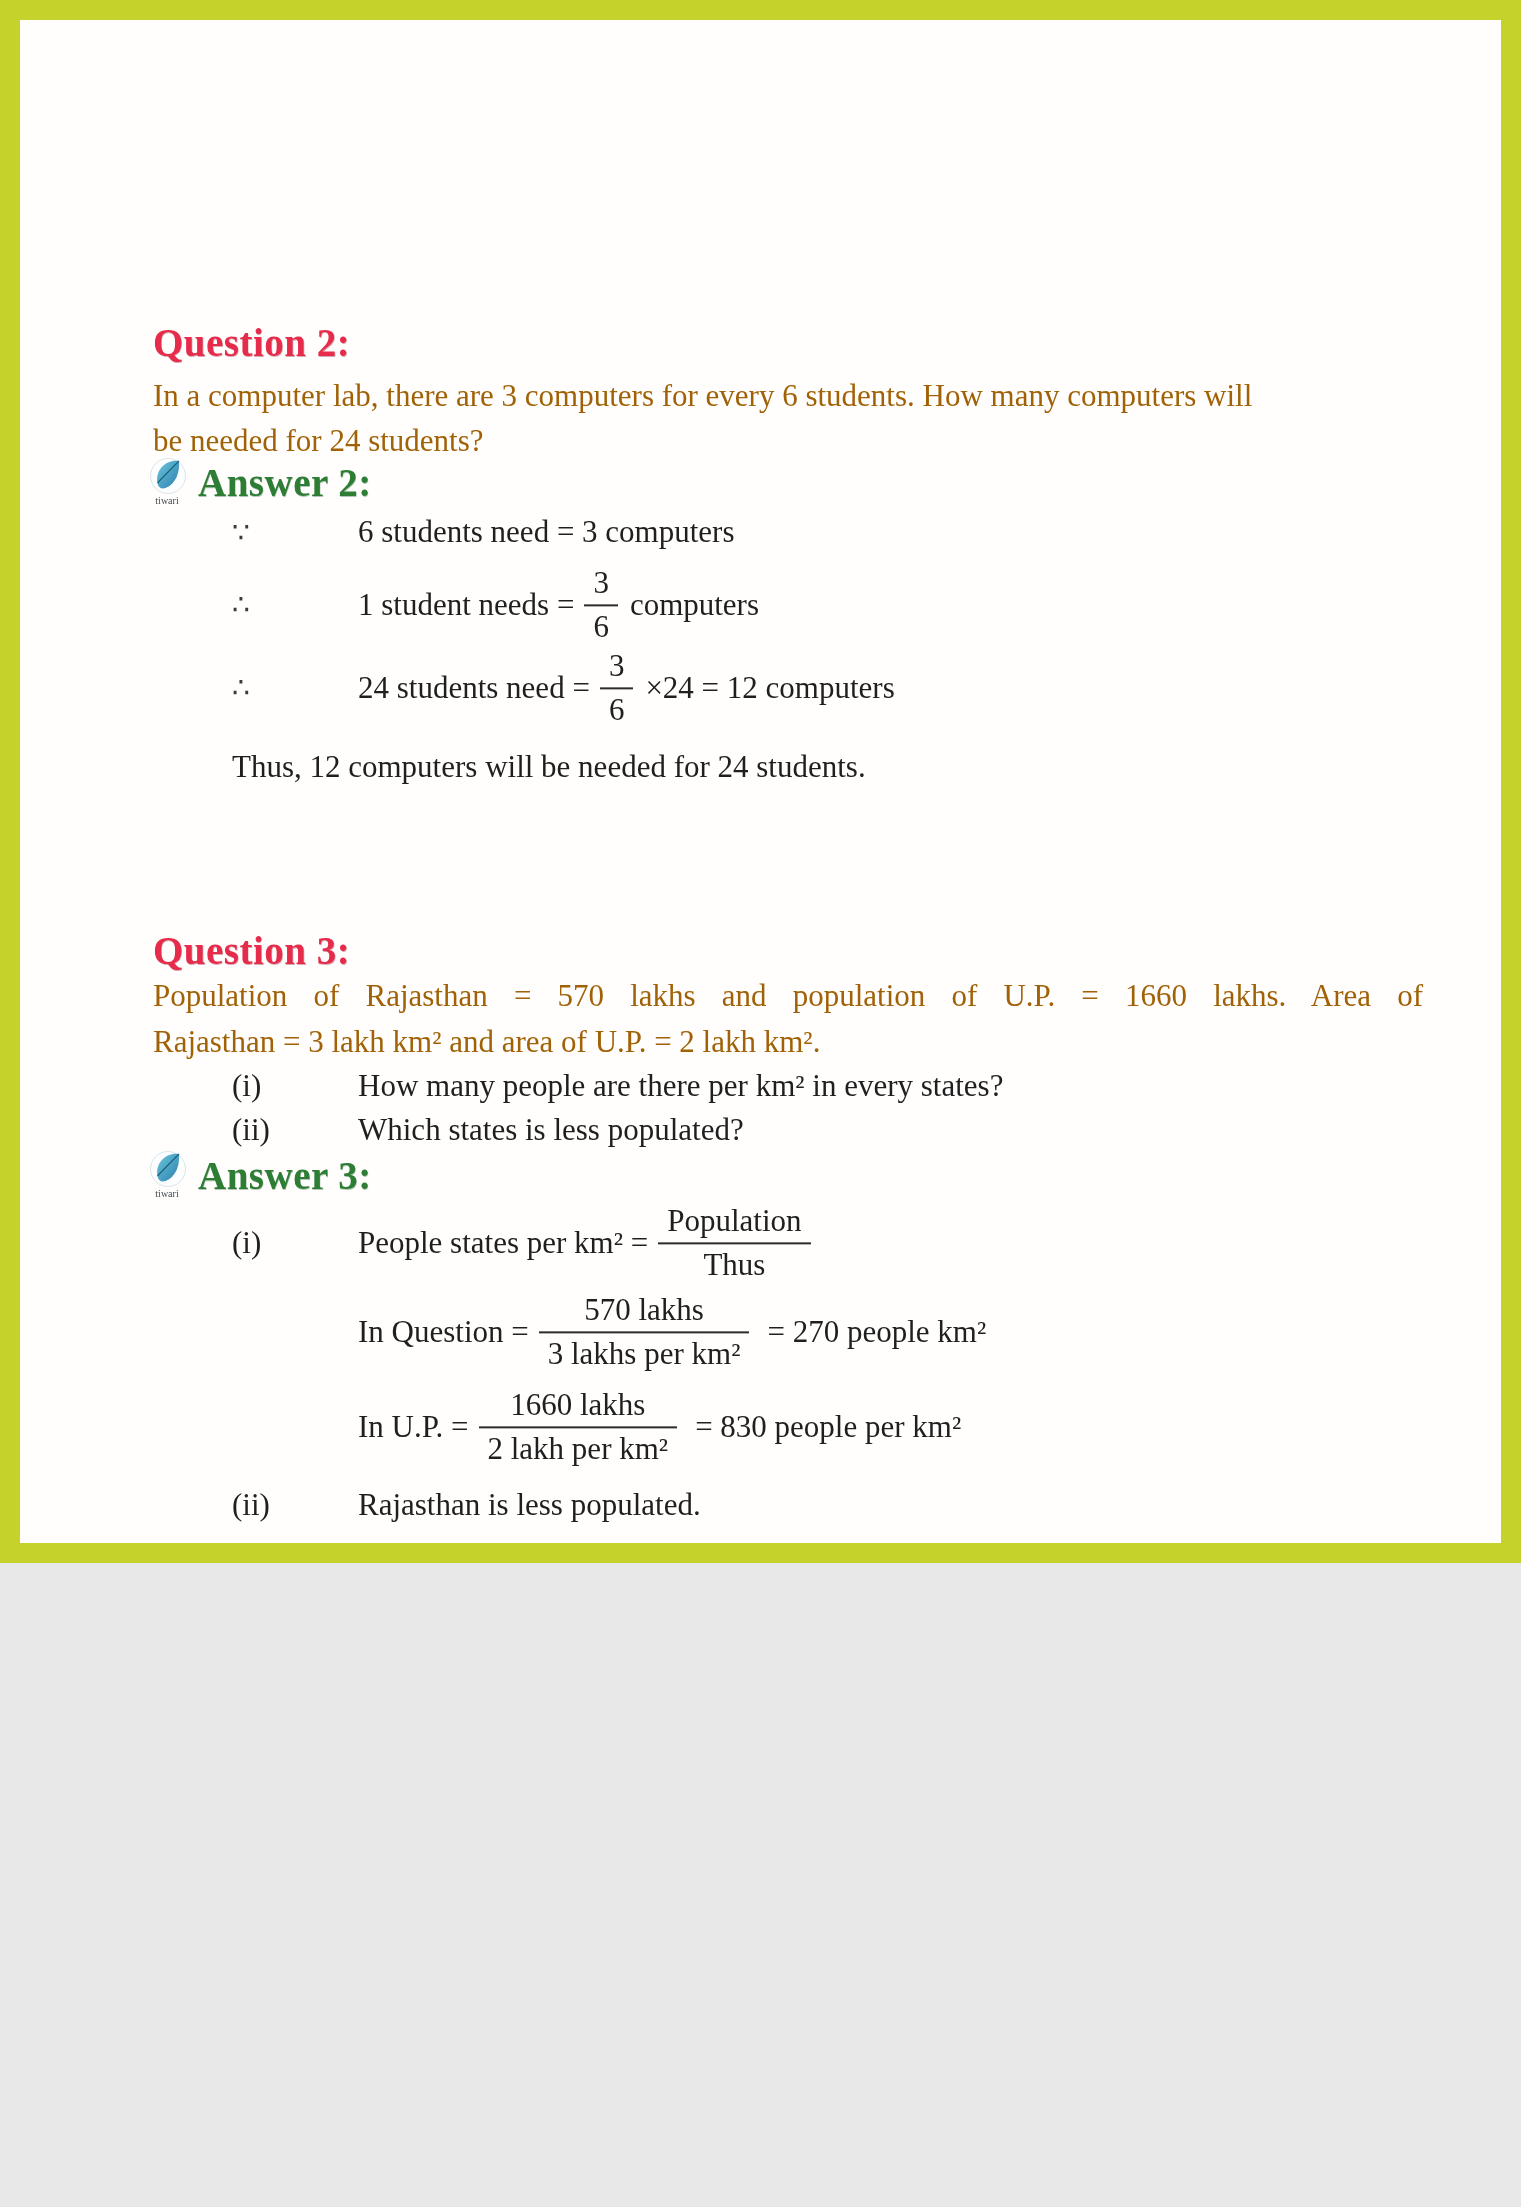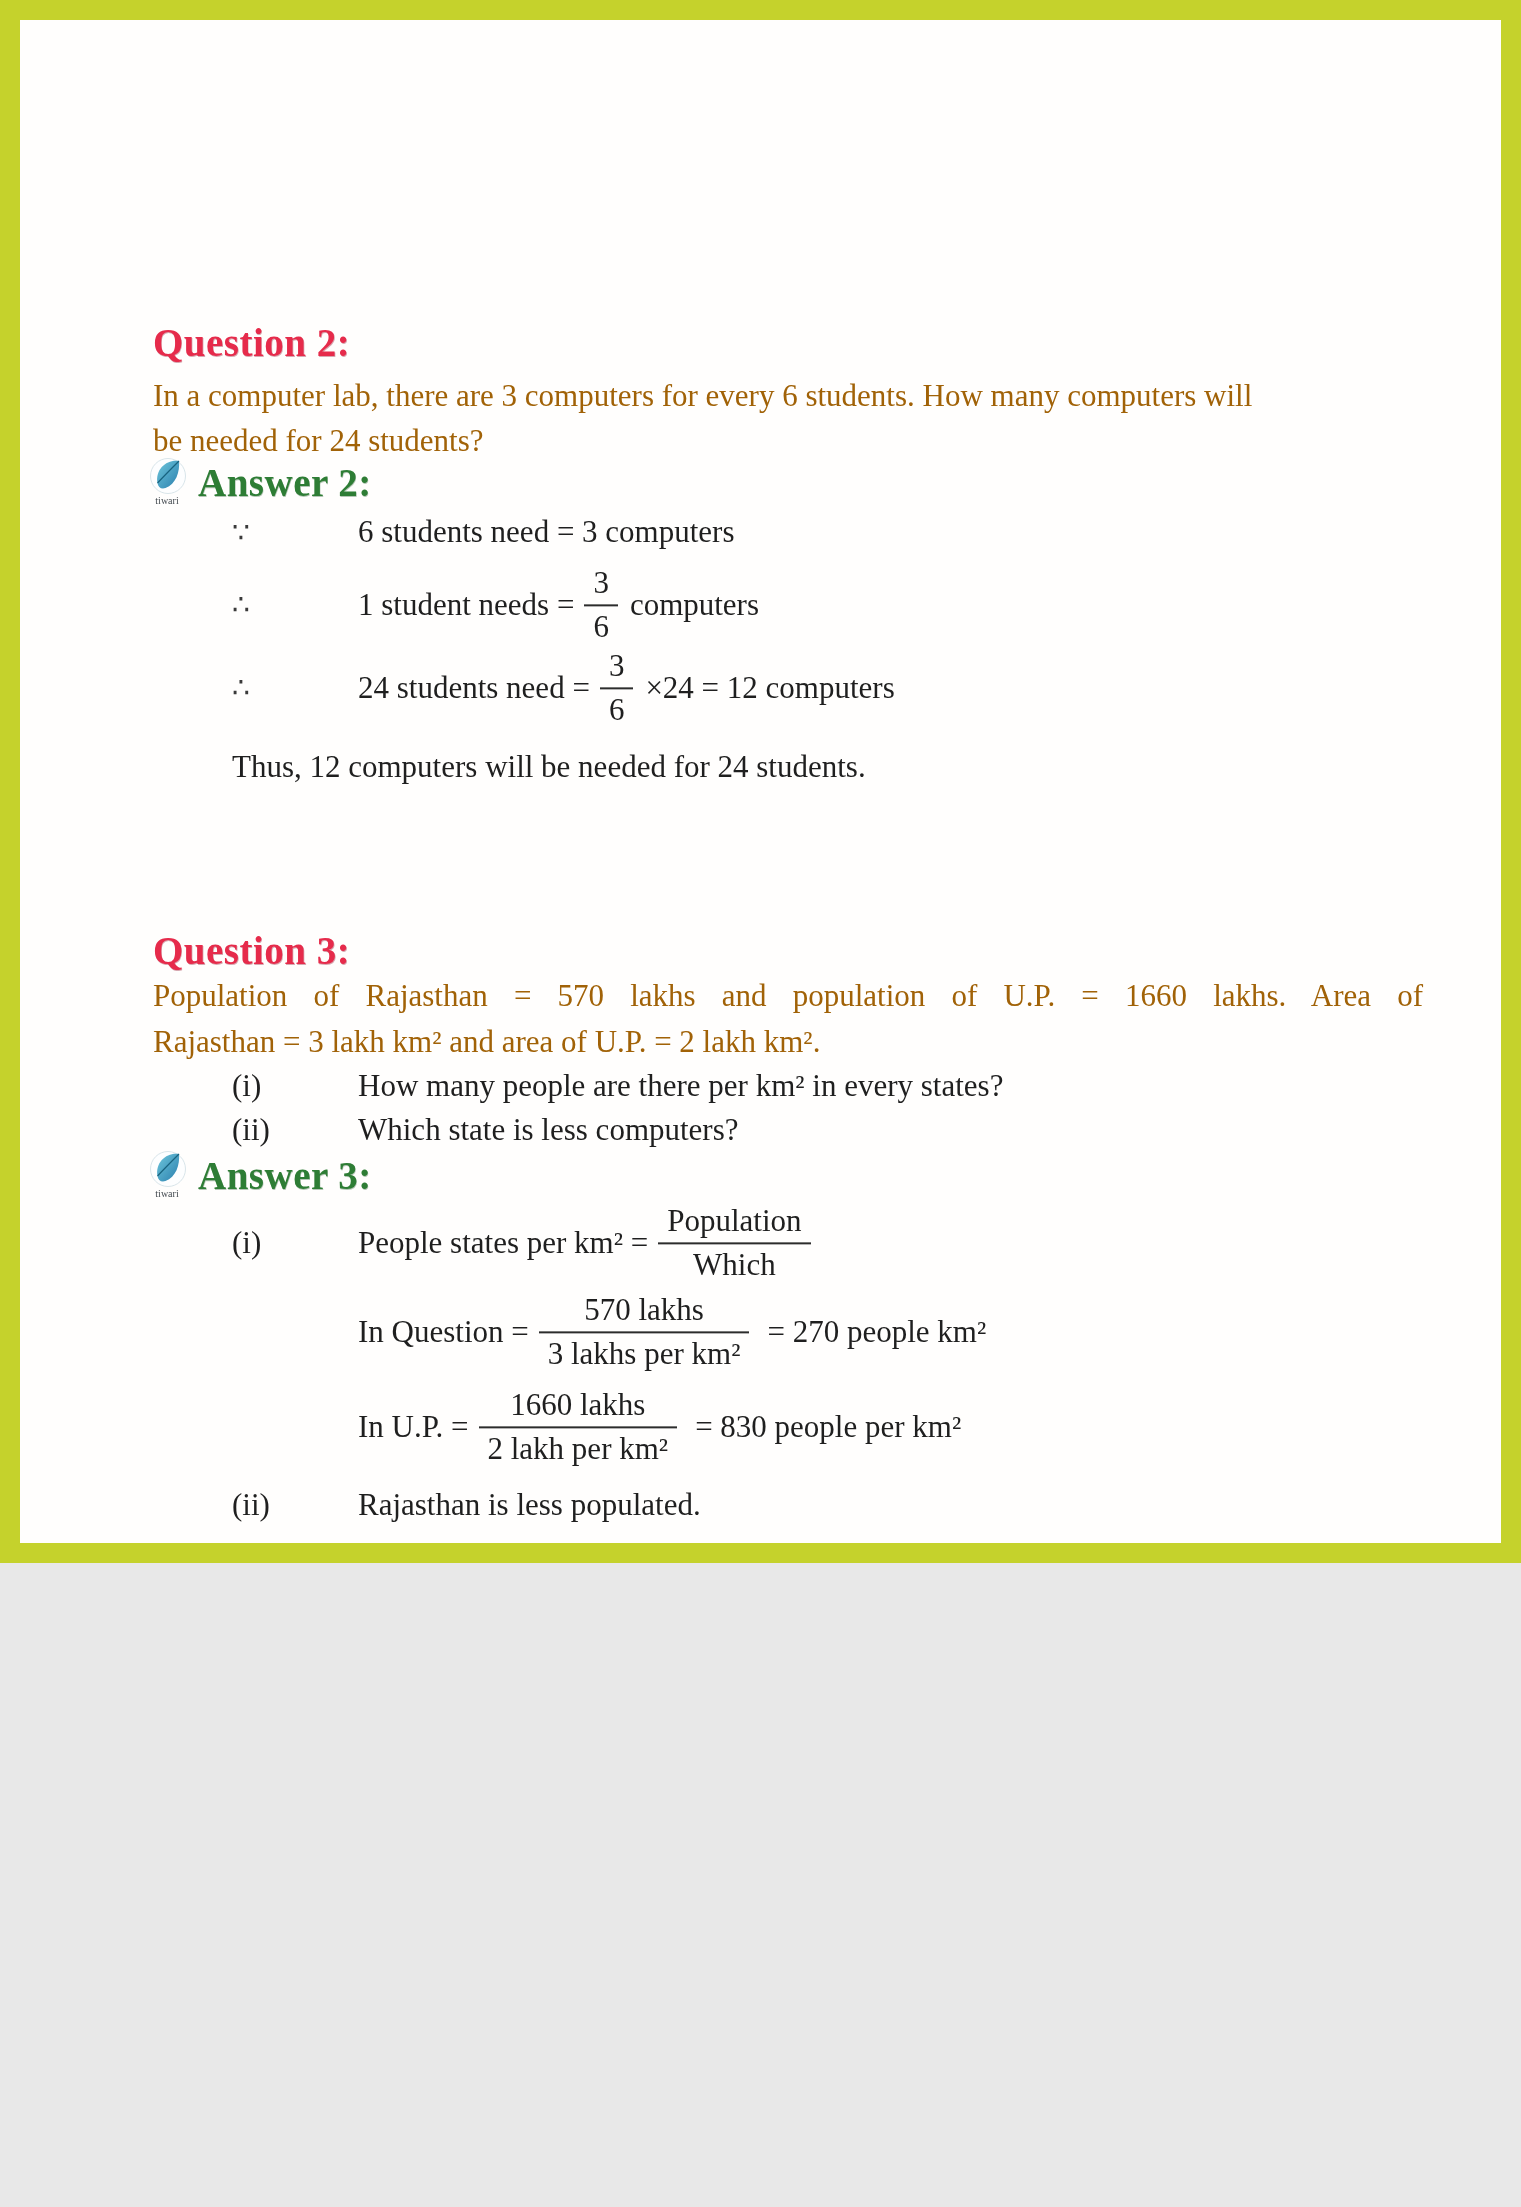--- a/index.html
+++ b/index.html
@@ -112,41 +112,41 @@
     <div class="line justify-last">Population of Rajasthan = 570 lakhs and population of U.P. = 1660 lakhs. Area of</div>
     <div class="line">Rajasthan = 3 lakh km² and area of U.P. = 2 lakh km².</div>
   </div>
 
   <div class="abs mrow" style="left:212px;top:1066px;">
     <span class="sym" style="font-size:31px;color:#1f1f1f;">(i)</span>
     <span>How many people are there per km² in every states?</span>
   </div>
   <div class="abs mrow" style="left:212px;top:1110px;">
     <span class="sym" style="font-size:31px;color:#1f1f1f;">(ii)</span>
-    <span>Which state is less computers?</span>
+    <span>Which states is less populated?</span>
   </div>
 
   <div class="abs a-heading-row" style="left:127px;top:1130px;">
     <div class="logo">
       <svg width="42" height="50" viewBox="0 0 42 50">
         <circle cx="21" cy="19" r="17.5" fill="#fdfeff" stroke="#d9e5ea" stroke-width="1"></circle>
         <path d="M32,4 C20,2 8,12 10.5,26 C11,30.5 14.5,32.5 18.5,31 C29,27 33,15 32,4 Z" fill="url(#leafg)"></path>
         <path d="M10.5,26 C17,19 25,11 32,4" fill="none" stroke="#18637f" stroke-width="1.2"></path>
         <text x="20" y="47" text-anchor="middle" font-size="10" fill="#43494f" font-family="Liberation Serif, serif">tiwari</text>
       </svg>
     </div>
     <span class="a-heading">Answer 3:</span>
   </div>
 
   <div class="abs mrow" style="left:212px;top:1223px;">
     <span class="sym" style="font-size:31px;color:#1f1f1f;">(i)</span>
     <span>People states per km² =</span>
     <span class="frac">
       <span class="num">Population</span>
-      <span class="den">Which</span>
+      <span class="den">Thus</span>
     </span>
   </div>
 
   <div class="abs mrow" style="left:212px;top:1312px;">
     <span class="sym"></span>
     <span>In Question =</span>
     <span class="frac">
       <span class="num">570 lakhs</span>
       <span class="den">3 lakhs per km²</span>
     </span>

